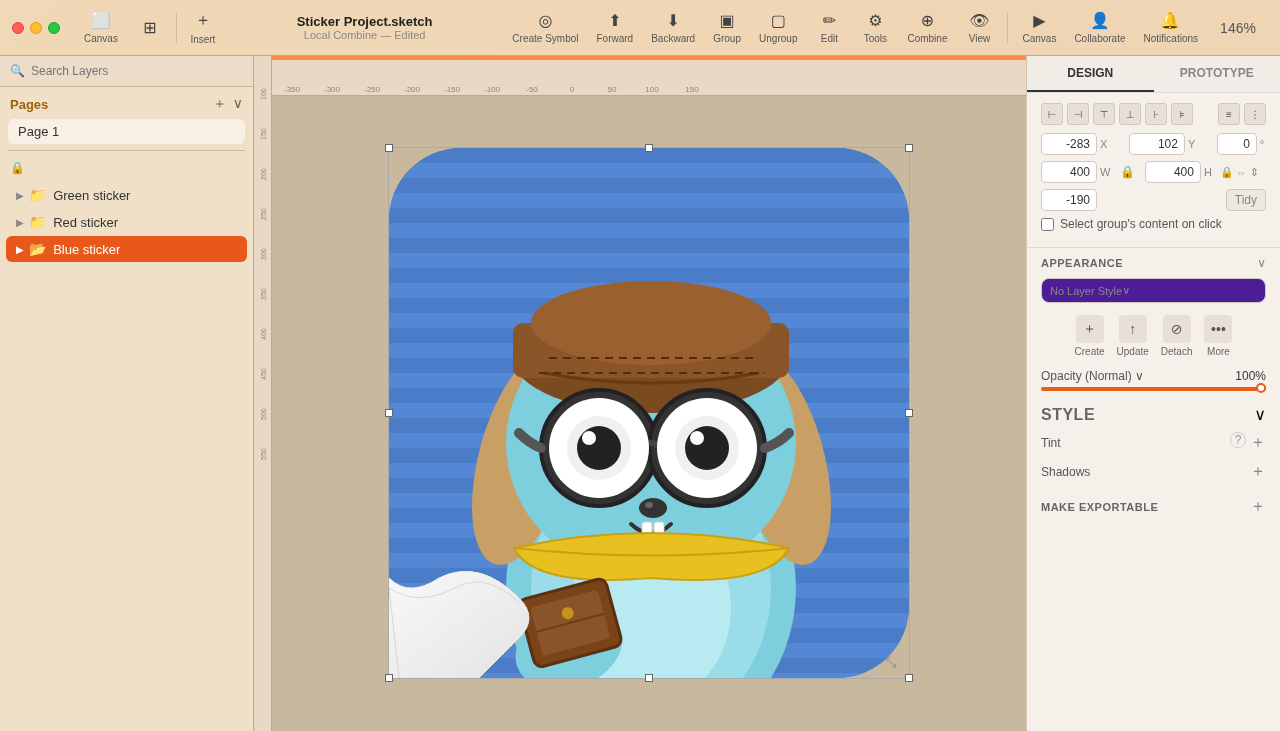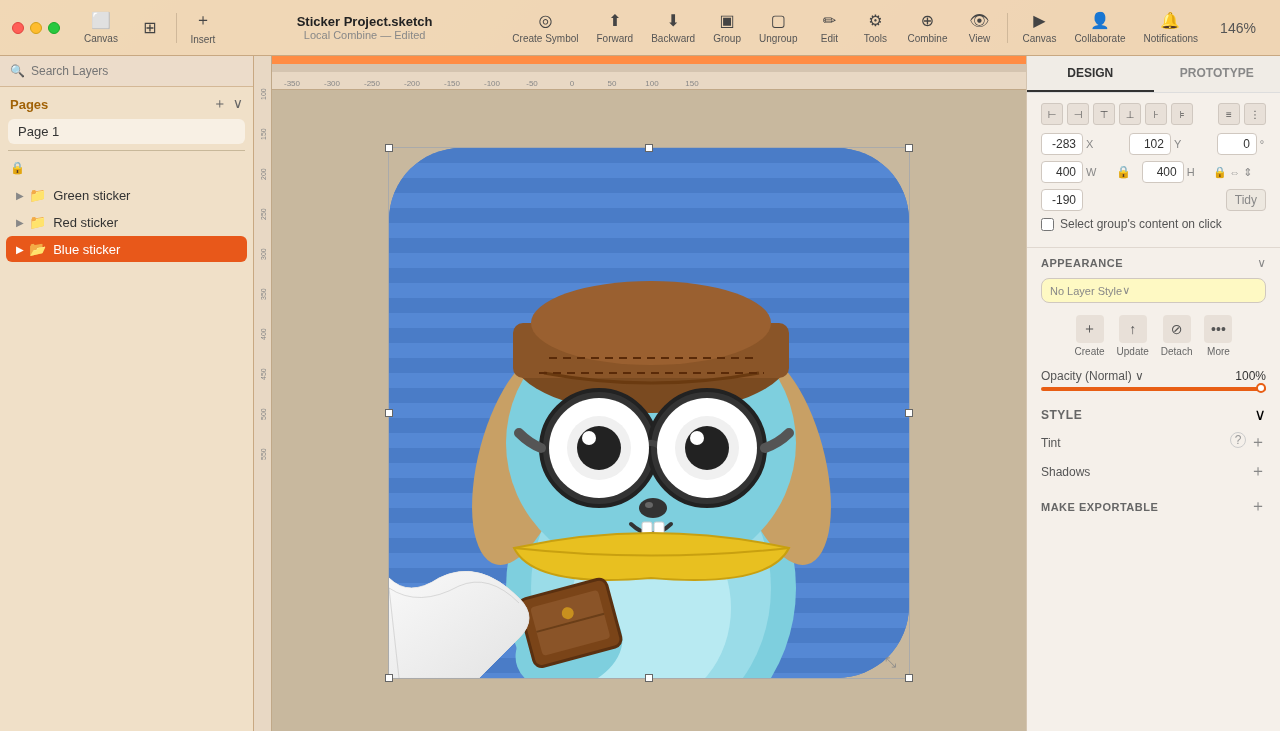--- a/index.html
+++ b/index.html
@@ -188,22 +188,22 @@
     
     .canvas-area {
       flex: 1;
       background: #d4c4b0;
       position: relative;
       overflow: hidden;
     }
 
     .ruler-top {
       position: absolute;
-      top: 16px; left: 0; right: 0;
-      height: 18px;
+      top: 4px; left: 0; right: 0;
+      height: 36px;
       background: #e8d8c4;
       border-bottom: 1px solid #c0a888;
       display: flex;
       align-items: center;
       padding-left: 18px;
       overflow: hidden;
       z-index: 10;
     }
     .ruler-left {
       position: absolute;
@@ -359,21 +359,21 @@
       align-items: center;
       gap: 3px;
       flex: 1;
     }
     .coord-input {
       background: #fff;
       border: 1px solid #d0c8c0;
       border-radius: 4px;
       padding: 3px 6px;
       font-size: 12px;
-      width: 42px;
+      width: 56px;
       text-align: right;
       color: #333;
     }
     .coord-label {
       font-size: 11px;
       color: #888;
       width: 10px;
     }
     .coord-unit {
       font-size: 11px;
@@ -400,21 +400,21 @@
       font-size: 11px;
       font-weight: 700;
       color: #666;
       letter-spacing: 0.5px;
       text-transform: uppercase;
     }
     .section-chevron { font-size: 12px; color: #888; }
 
     .style-select {
       margin: 4px 14px 8px;
-      background: #fef9c3;
+      background: #4c1d95;
       border: 1px solid #d0c8c0;
       border-radius: 8px;
       padding: 5px 8px;
       font-size: 12px;
       color: #333;
       display: flex;
       align-items: center;
       cursor: pointer;
     }
     .style-select span { color: #888; font-size: 11px; }
@@ -470,21 +470,21 @@
       border-radius: 50%;
     }
 
     .style-section-header {
       display: flex;
       align-items: center;
       justify-content: space-between;
       padding: 6px 14px;
       cursor: pointer;
     }
-    .style-section-title { font-size: 12px; font-weight: 700; color: #666; text-transform: uppercase; letter-spacing: 0.5px; }
+    .style-section-title { font-size: 16px; font-weight: 700; color: #666; text-transform: uppercase; letter-spacing: 0.5px; }
 
     .style-row {
       padding: 2px 14px 6px;
       display: flex;
       justify-content: space-between;
       align-items: center;
     }
     .style-row-label { font-size: 12px; color: #555; }
     .style-row-icons { display: flex; gap: 4px; }
 

